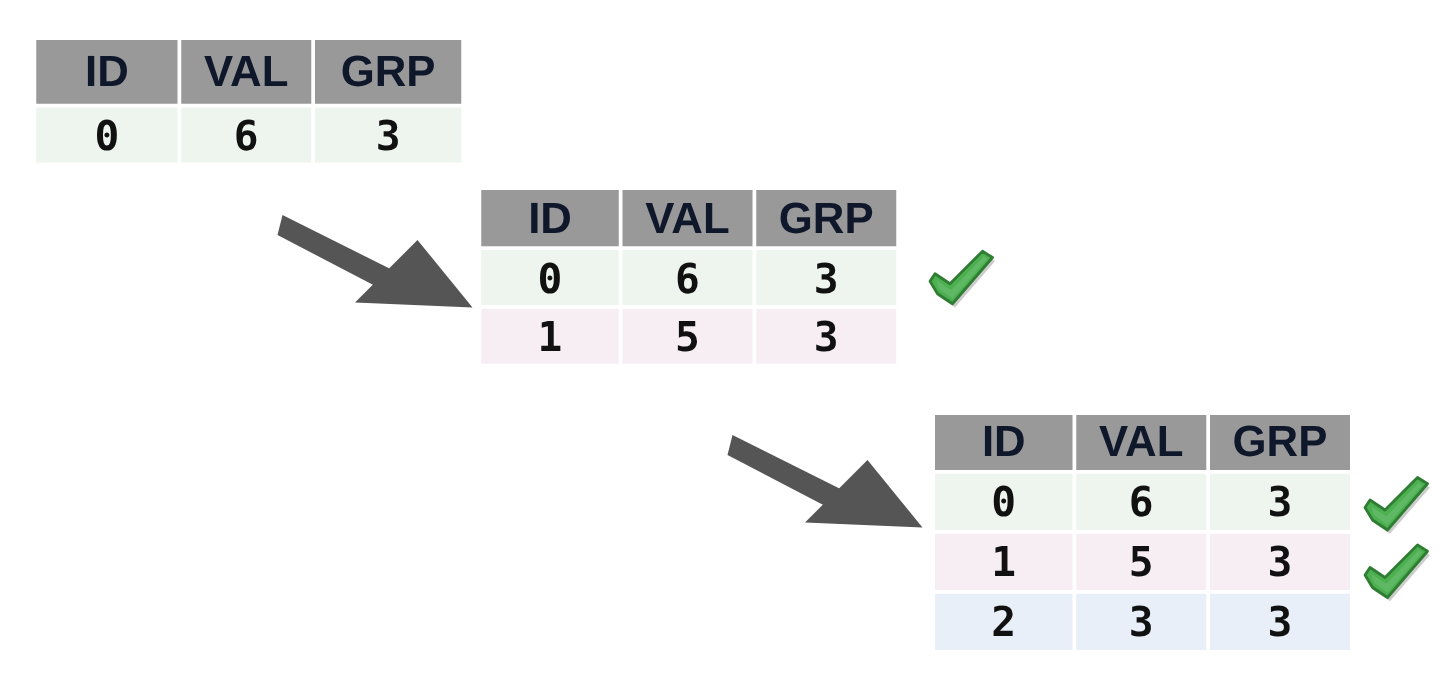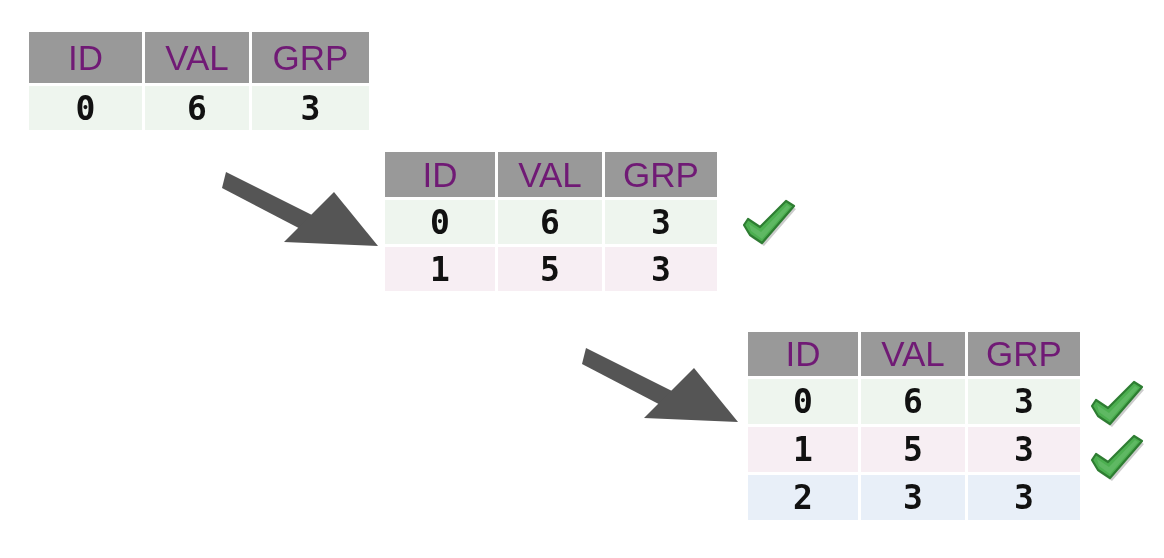--- a/index.html
+++ b/index.html
@@ -35,23 +35,23 @@
   .cell {
     box-sizing: border-box;
     display: flex;
     align-items: center;
     justify-content: center;
     text-align: center;
     overflow: hidden;
   }
   .hrow .cell {
     background: #999999;
-    color: #701a75;
+    color: #0f172a;
     font-family: "Liberation Sans", sans-serif;
-    font-weight: normal;
+    font-weight: bold;
   }
   .drow .cell {
     color: #111111;
     font-family: "DejaVu Sans Mono", monospace;
     font-weight: bold;
   }
   .drow.r-green .cell { background: #eef5ee; }
   .drow.r-pink  .cell { background: #f7eef3; }
   .drow.r-blue  .cell { background: #e8eff8; }
 

